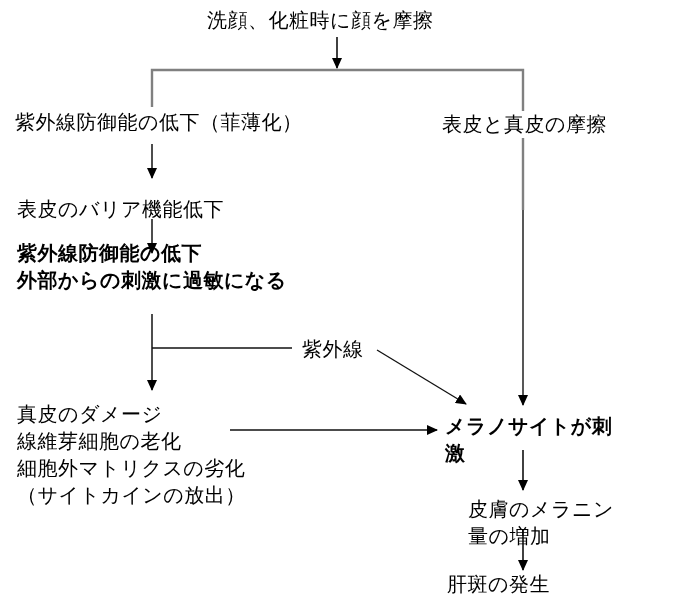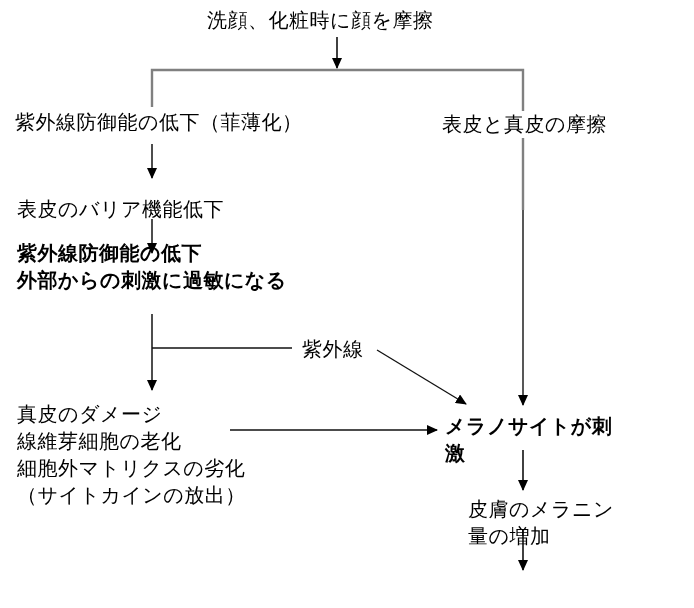--- a/index.html
+++ b/index.html
@@ -82,14 +82,15 @@
 
   <div class="label" style="left:17px; top:384px;margin-top:17px;">真皮のダメージ
 線維芽細胞の老化
 細胞外マトリクスの劣化
 （サイトカインの放出）</div>
 
   <div class="label" style="left:445px; top:413px;font-weight:bold;">メラノサイトが刺激</div>
 
   <div class="label" style="left:445px; top:496px;margin-left:23px;">皮膚のメラニン量の増加</div>
 
+  <div class="label" style="left:447px; top:571px;">肝斑の発生</div>
 
 </div>
 
 </body></html>

